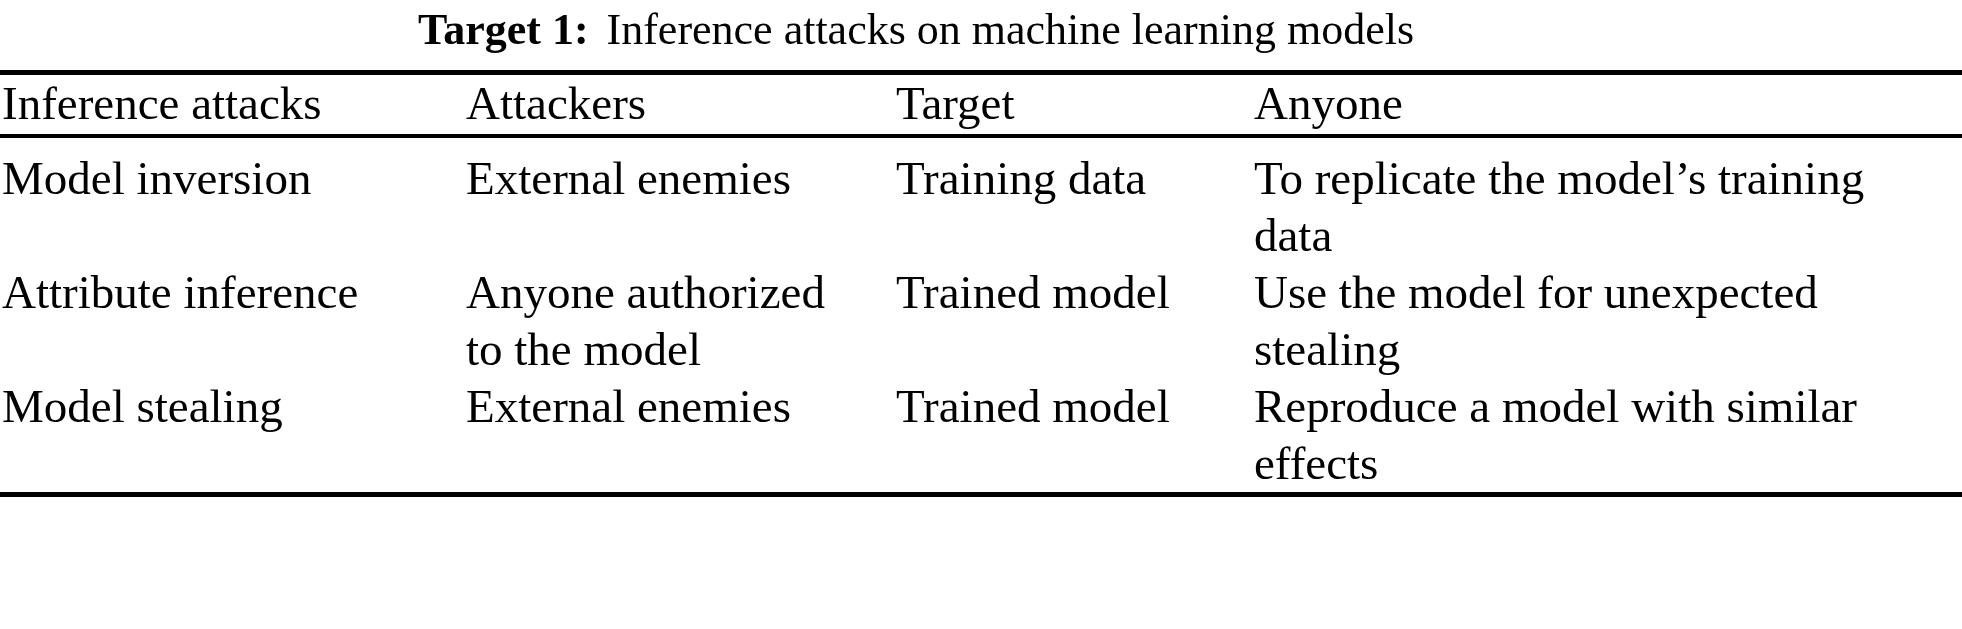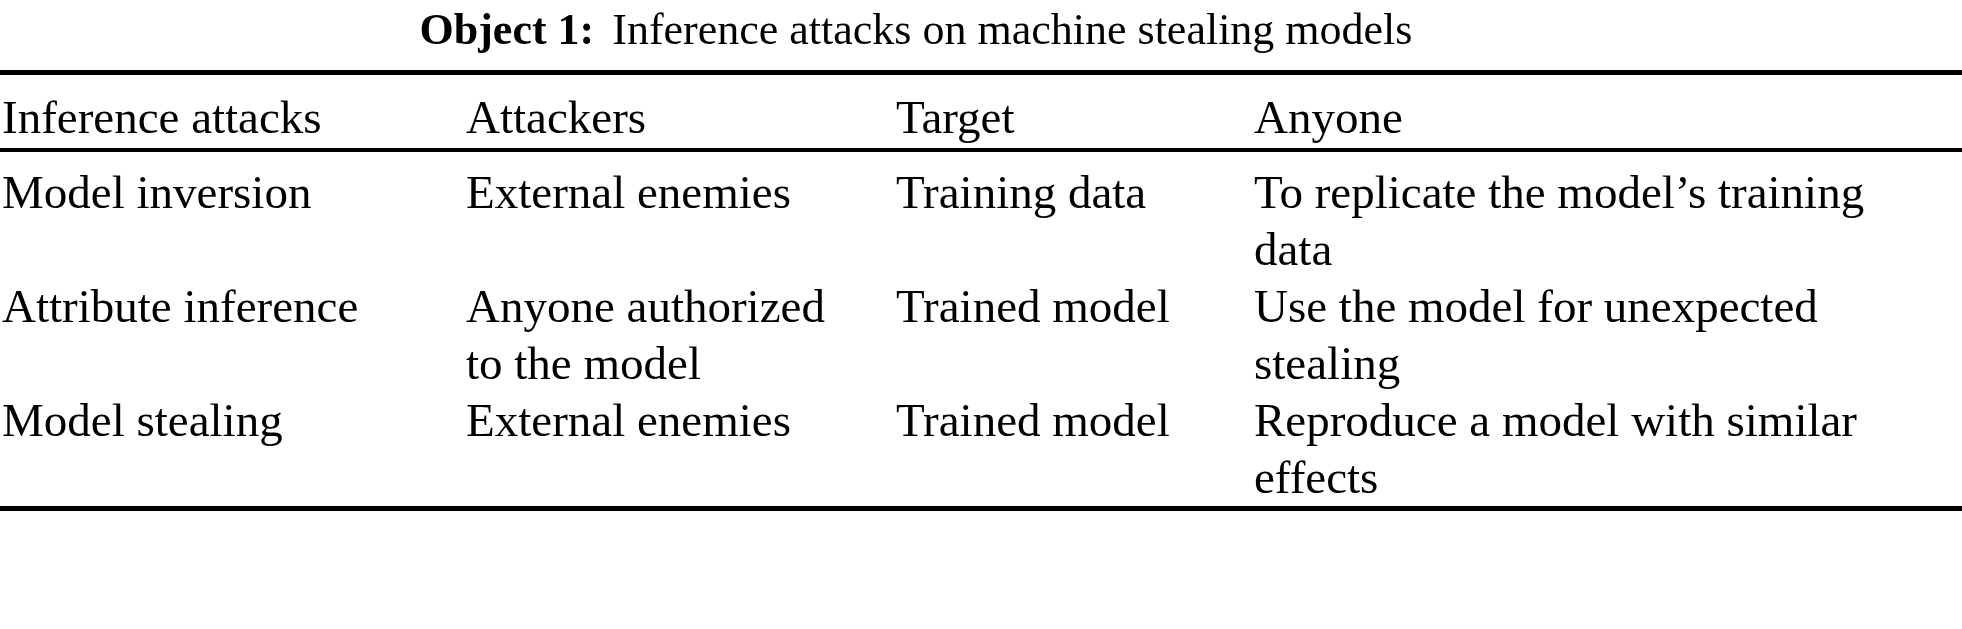--- a/index.html
+++ b/index.html
@@ -41,21 +41,20 @@
   .rule-top{height:5px;margin-top:16px;}
   .rule-mid{height:4px;}
   .rule-bottom{height:5px;}
   
   .grid-row{
     display:grid;
     grid-template-columns:464px 430px 358px 708px;
     padding-left:2px;
   }
   .thead{
-    padding-top:14px;
     padding-bottom:2px;
   }
   .tbody{
     padding-top:12px;
   }
   .trow{
     min-height:114px;
     align-items:start;
   }
   .cell{
@@ -71,21 +70,21 @@
   .cell .line{
     white-space:nowrap;
   }
 </style>
 </head>
 <body>
 
 <div class="page">
 
   <div class="caption-wrap">
-    <span class="caption-label">Object 1:</span><span class="caption-text">Inference attacks on machine stealing models</span>
+    <span class="caption-label">Target 1:</span><span class="caption-text">Inference attacks on machine learning models</span>
   </div>
 
   <div class="rule rule-top"></div>
 
   <div class="grid-row thead">
       <div class="cell header-cell">Inference attacks</div>
       <div class="cell header-cell">Attackers</div>
       <div class="cell header-cell">Target</div>
       <div class="cell header-cell">Anyone</div>
     </div>

